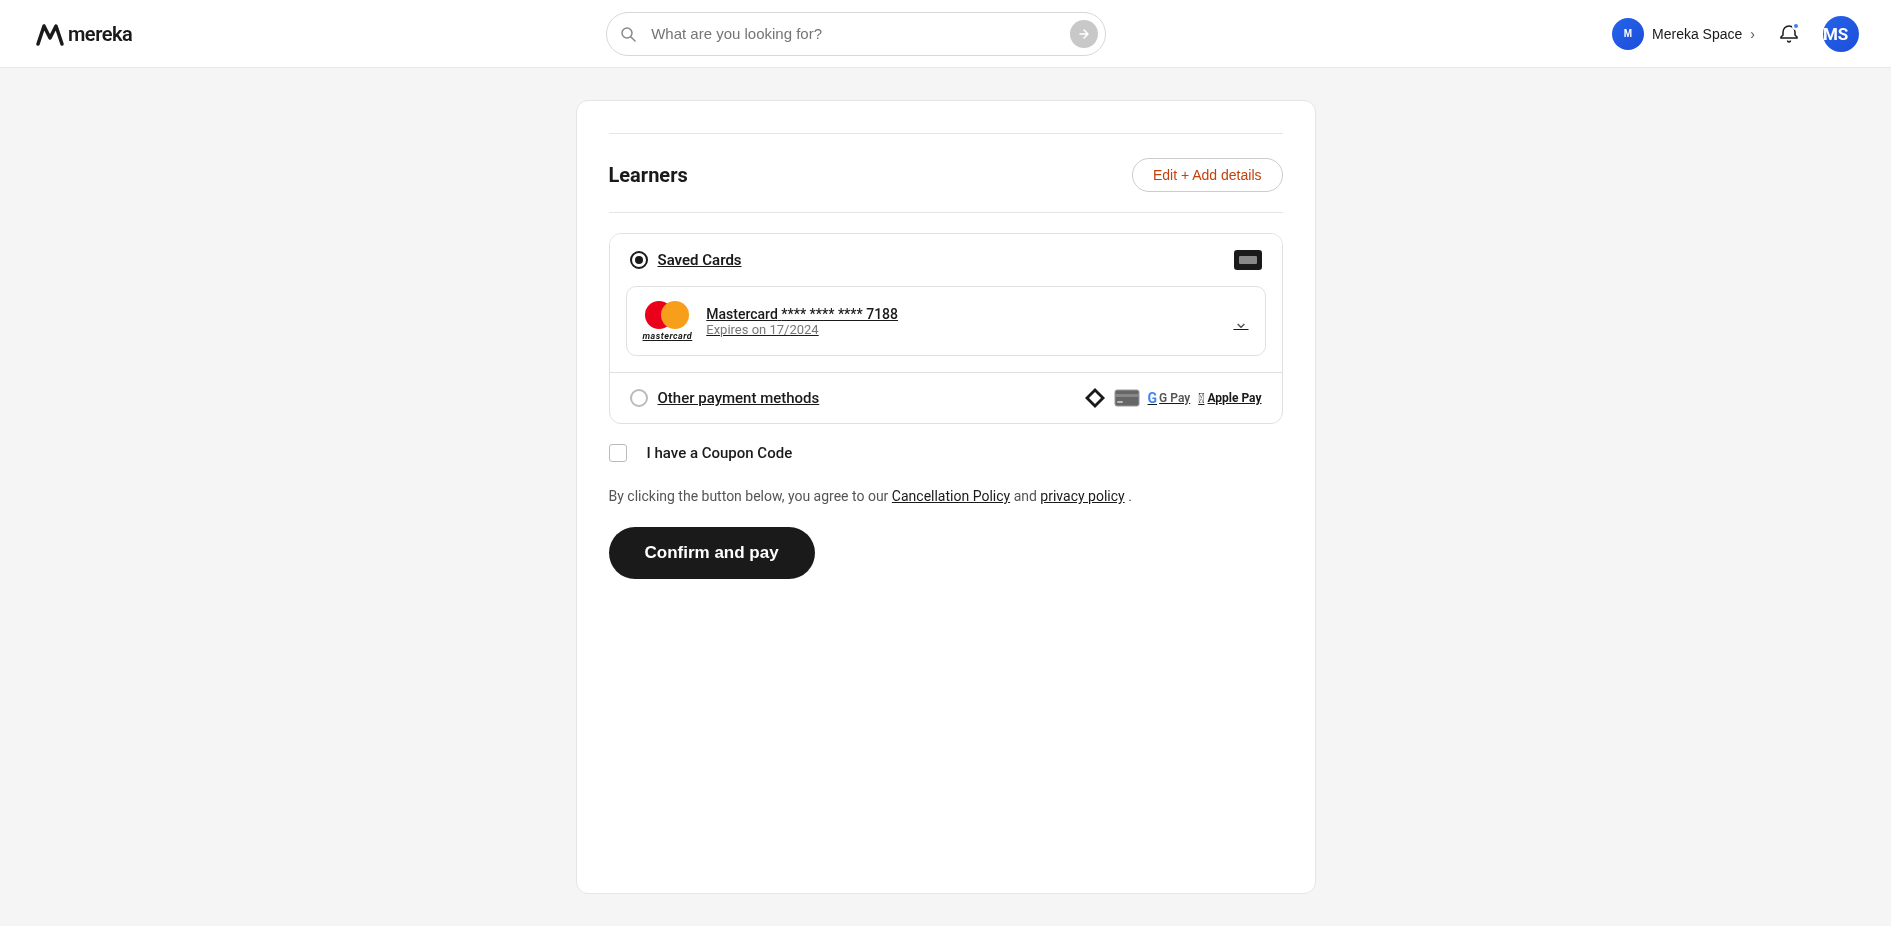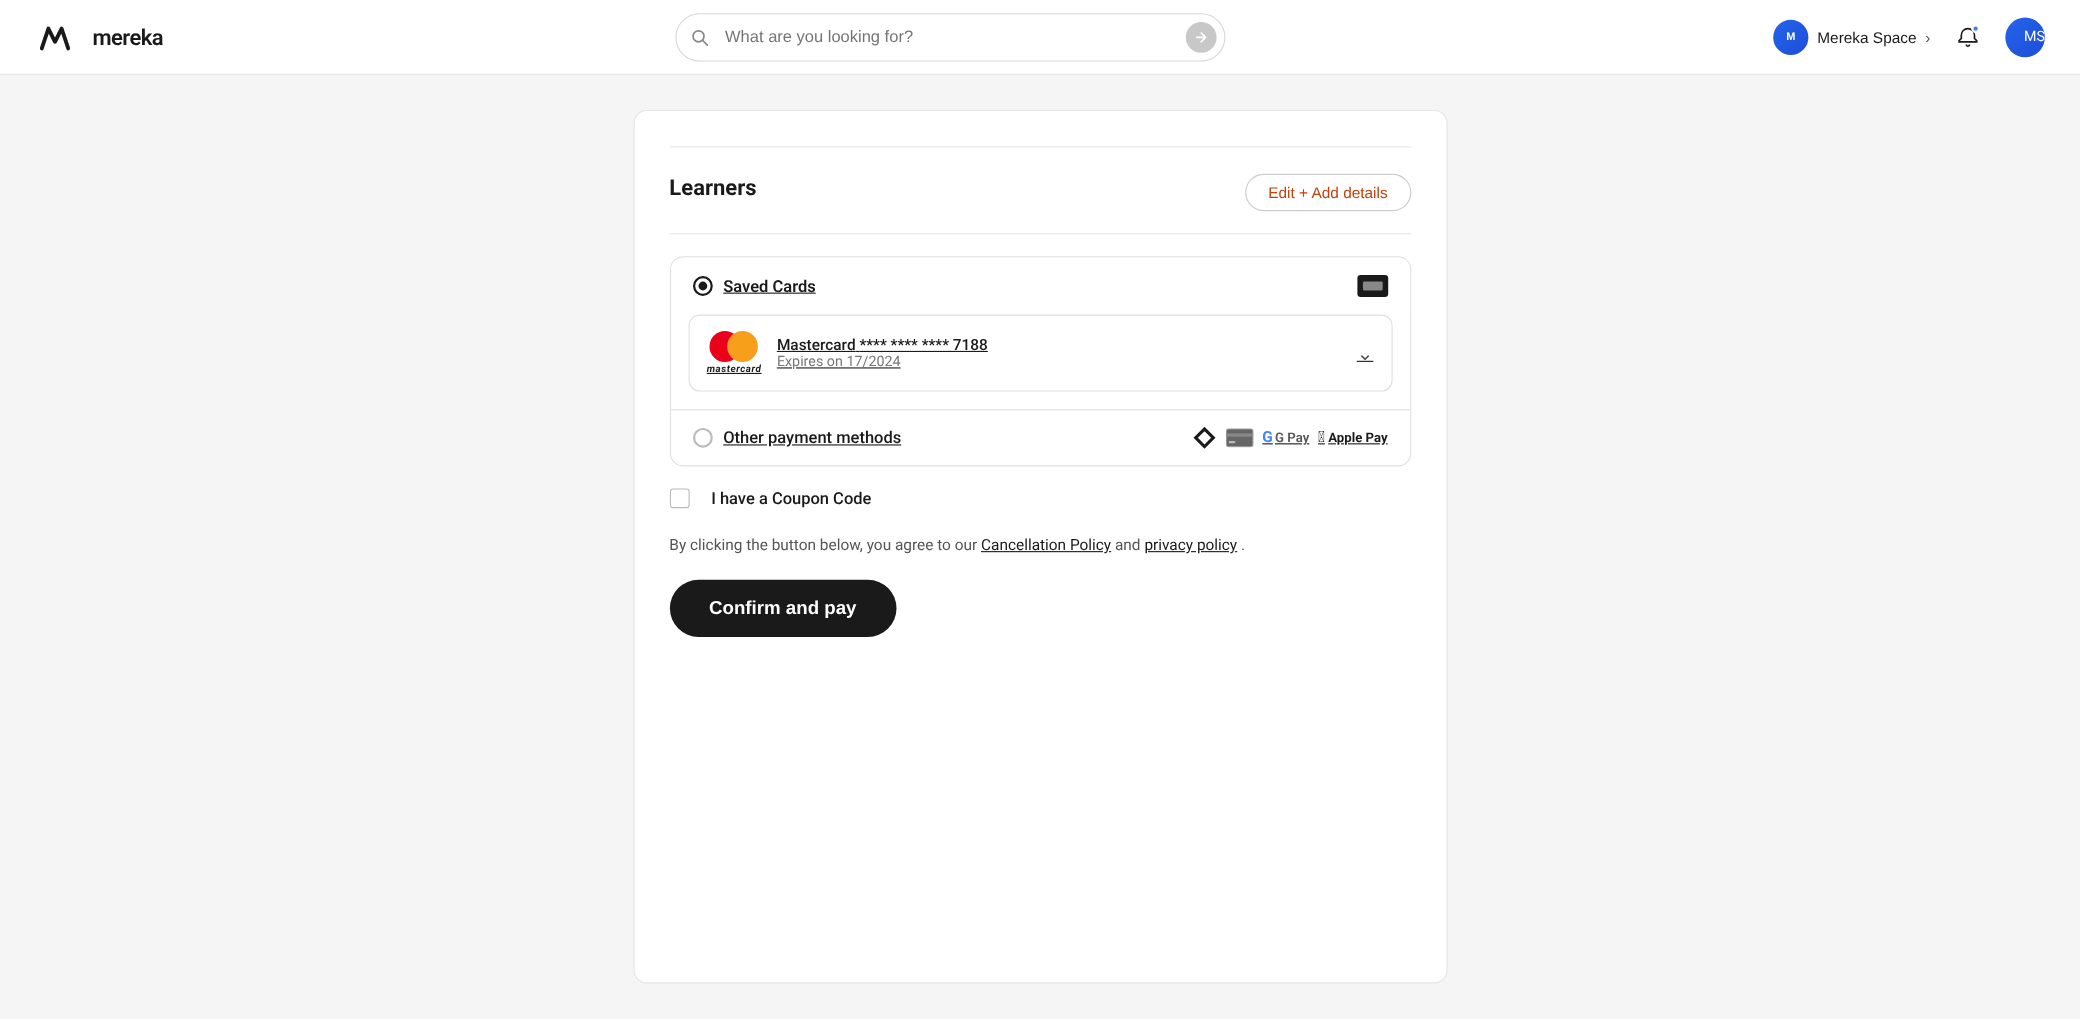--- a/index.html
+++ b/index.html
@@ -18,21 +18,21 @@
       align-items: center;
       padding: 0 32px;
       border-bottom: 1px solid #e8e8e8;
       position: fixed;
       top: 0; left: 0; right: 0;
       z-index: 100;
     }
     .logo {
       display: flex;
       align-items: center;
-      gap: 16px;
+      gap: 0;
       text-decoration: none;
     }
     .logo-icon {
       width: 36px;
       height: 36px;
     }
     .logo-text {
       font-size: 20px;
       font-weight: 600;
       color: #1a1a1a;
@@ -145,21 +145,21 @@
     
     .top-divider {
       border: none;
       border-top: 1px solid #e5e5e5;
       margin-bottom: 24px;
     }
 
     
     .learners-header {
       display: flex;
-      align-items: flex-start;
+      align-items: center;
       justify-content: space-between;
       margin-bottom: 8px;
     }
     .learners-title {
       font-size: 20px;
       font-weight: 700;
       color: #1a1a1a;
     }
     .ticket-count {
       font-size: 14px;
@@ -425,24 +425,24 @@
       color: #fff;
       font-weight: 700;
     }
     .user-avatar-circle {
       width: 36px;
       height: 36px;
       border-radius: 50%;
       background: linear-gradient(135deg, #2563eb, #1d4ed8);
       display: flex;
       align-items: center;
-      justify-content: flex-end;
-      font-size: 13px;
+      justify-content: flex-start;
+      font-size: 17px;
       color: #fff;
-      font-weight: 400;
+      font-weight: 700;
     }
   </style>
 </head>
 <body>
 
 <header class="header">
   <a class="logo" href="#">
     <svg class="logo-icon" viewBox="0 0 36 36" fill="none">
       <path d="M6 28 L12 10 L18 22 L24 10 L30 28" stroke="#1a1a1a" stroke-width="3.5" stroke-linecap="round" stroke-linejoin="round" fill="none"></path>
     </svg>

